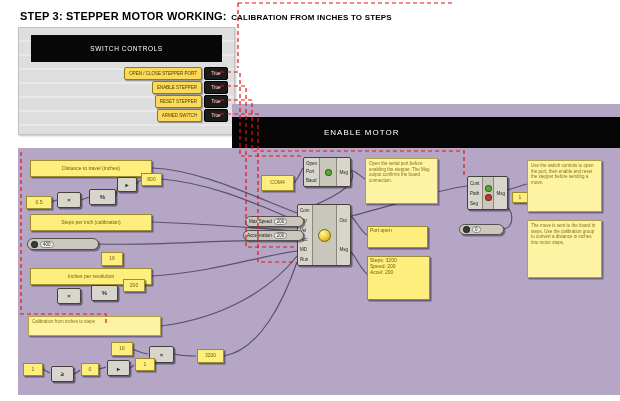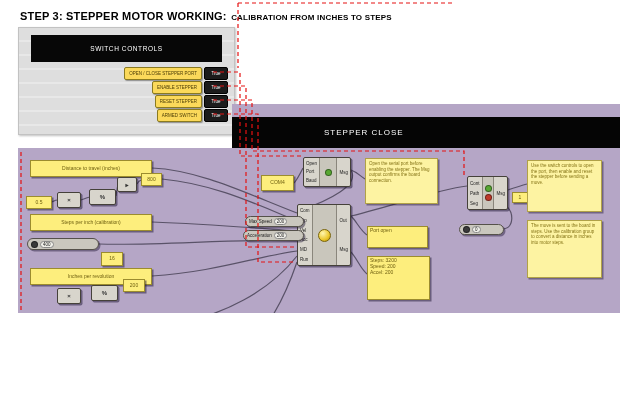--- a/index.html
+++ b/index.html
@@ -1,16 +1,16 @@
 <!DOCTYPE html>
 <html><head>
 <meta charset="utf-8">
 <style>
   html,body{margin:0;padding:0;background:#fff;}
-  .page{position:relative;width:620px;height:313px;background:#ffffff;overflow:hidden;
+  .page{position:relative;width:620px;height:401px;background:#ffffff;overflow:hidden;
         font-family:"Liberation Sans",sans-serif;}
 
   
   .title{position:absolute;left:20px;top:6px;color:#000;white-space:nowrap;}
   .title .main{font-size:11px;font-weight:bold;letter-spacing:.2px;}
   .title .sub{font-size:8px;font-weight:bold;letter-spacing:.2px;}
 
   
   .switch-panel{position:absolute;left:18px;top:27px;width:215px;height:106px;
       background:repeating-linear-gradient(#dedede 0 12px,#e8e8e8 12px 14px);
@@ -80,21 +80,21 @@
       <div class="switch-btn">RESET STEPPER</div>
       <div class="switch-toggle">True</div>
     </div>
     <div class="switch-row" style="top:81px;">
       <div class="switch-btn">ARMED SWITCH</div>
       <div class="switch-toggle">True</div>
     </div>
   </div>
 
   <div class="canvas-top"></div>
-  <div class="canvas-header">STEPPER CLOSE</div>
+  <div class="canvas-header">ENABLE MOTOR</div>
   <div class="canvas-main"></div>
 
   <svg class="layer" width="620" height="401">
     <g fill="none" stroke="#4a4458" stroke-width="1.2" opacity="0.85">
       <path d="M152 168 C200 170, 250 195, 297 213"></path>
       <path d="M52 202 C54 201, 55 200, 58 200"></path>
       <path d="M81 200 C84 199, 86 198, 90 197"></path>
       <path d="M116 196 C117 191, 117 188, 118 185"></path>
       <path d="M137 184 C138 182, 139 181, 141 180"></path>
       <path d="M152 222 C210 224, 255 228, 297 231"></path>

